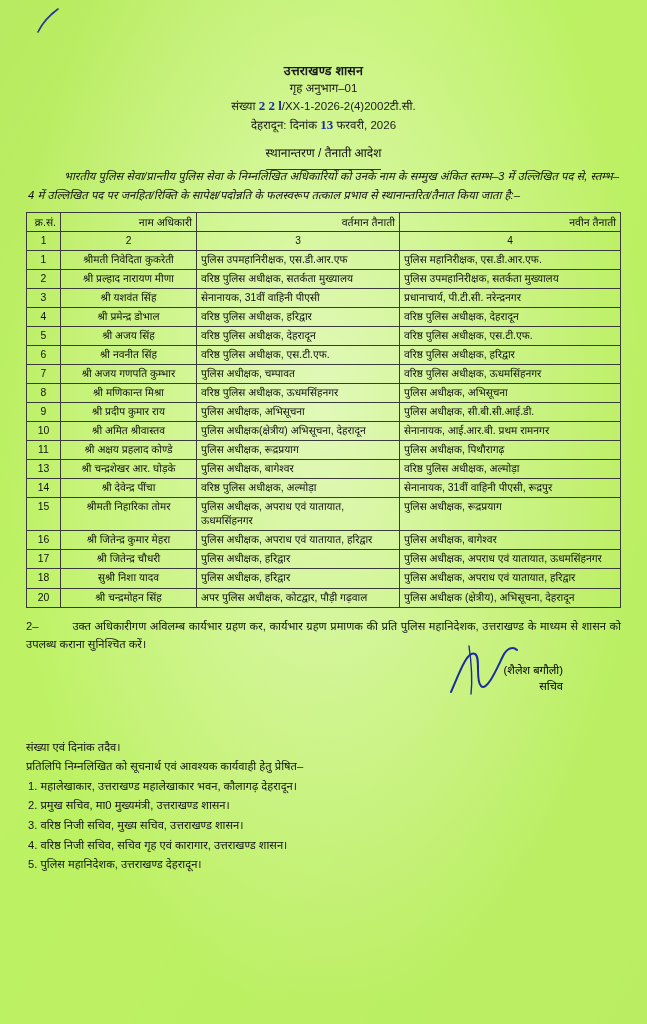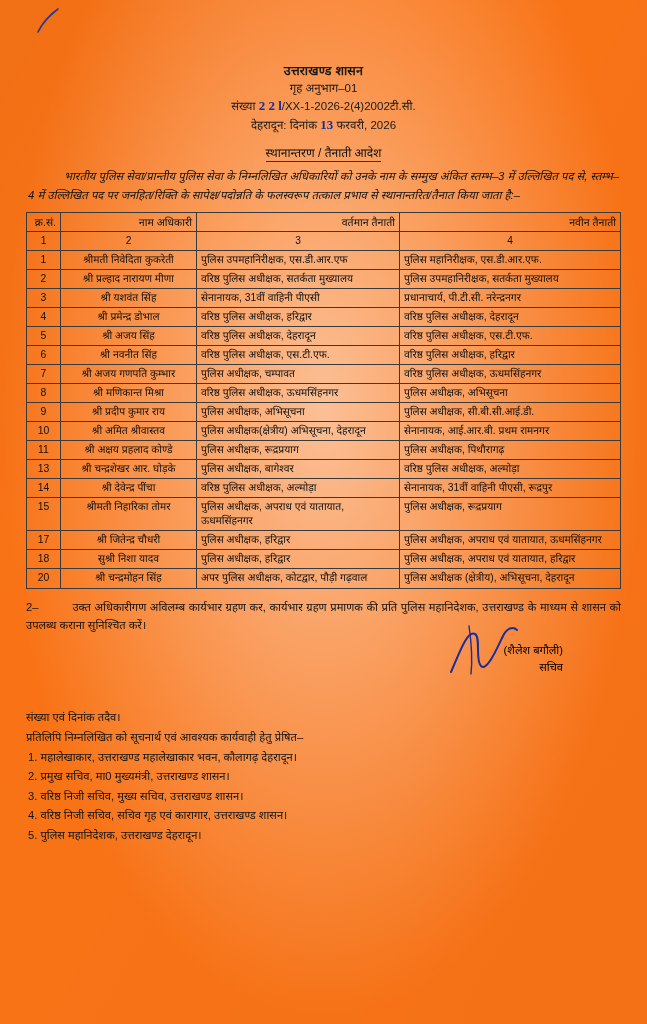--- a/index.html
+++ b/index.html
@@ -7,21 +7,21 @@
     padding: 0;
     background: #e8e6e1;
   }
   body {
     font-family: "Liberation Sans", sans-serif;
   }
   .page {
     position: relative;
     width: 647px;
     height: 1024px;
-    background: #f97316;
+    background: #bef264;
     overflow: hidden;
     box-sizing: border-box;
     padding: 0;
   }
   .paper-shade {
     position: absolute;
     inset: 0;
     background:
       radial-gradient(ellipse at 50% 40%, rgba(255,255,255,0.55) 0%, rgba(244,242,238,0) 70%),
       linear-gradient(120deg, rgba(0,0,0,0.03) 0%, rgba(0,0,0,0) 30%, rgba(0,0,0,0.02) 100%);
@@ -58,21 +58,21 @@
   }
   .title {
     text-align: center;
     font-size: 12px;
     margin-top: 10px;
     margin-bottom: 4px;
     color: #111;
   }
   .title span {
     border-bottom: 1px solid #333;
-    padding-bottom: 1px;
+    padding-bottom: 9px;
   }
   .para {
     font-size: 11.3px;
     line-height: 1.6;
     color: #141414;
     text-align: justify;
     margin: 6px 2px 8px 2px;
     font-style: italic;
   }
   .para .indent { display: inline-block; width: 36px; }
@@ -129,21 +129,21 @@
     text-align: right;
     font-size: 11.2px;
     line-height: 1.5;
     padding-right: 58px;
     margin-top: 8px;
   }
   .tail {
     font-size: 11.2px;
     line-height: 1.75;
     color: #141414;
-    margin-top: 4px;
+    margin-top: 14px;
   }
   .tail .li { margin-left: 2px; }
   .bottom-space { height: 20px; }
 </style>
 </head>
 <body>
 
 <div class="page">
   <div class="paper-shade"></div>
 
@@ -276,20 +276,26 @@
           <td class="c2">वरिष्ठ पुलिस अधीक्षक, अल्मोड़ा</td>
           <td class="c3">सेनानायक, 31वीं वाहिनी पीएसी, रूद्रपुर</td>
         </tr>
         <tr>
           <td class="c0">15</td>
           <td class="c1">श्रीमती निहारिका तोमर</td>
           <td class="c2">पुलिस अधीक्षक, अपराध एवं यातायात, ऊधमसिंहनगर</td>
           <td class="c3">पुलिस अधीक्षक, रूद्रप्रयाग</td>
         </tr>
         <tr>
+          <td class="c0">16</td>
+          <td class="c1">श्री जितेन्द्र कुमार मेहरा</td>
+          <td class="c2">पुलिस अधीक्षक, अपराध एवं यातायात, हरिद्वार</td>
+          <td class="c3">पुलिस अधीक्षक, बागेश्वर</td>
+        </tr>
+        <tr>
           <td class="c0">17</td>
           <td class="c1">श्री जितेन्द्र चौधरी</td>
           <td class="c2">पुलिस अधीक्षक, हरिद्वार</td>
           <td class="c3">पुलिस अधीक्षक, अपराध एवं यातायात, ऊधमसिंहनगर</td>
         </tr>
         <tr>
           <td class="c0">18</td>
           <td class="c1">सुश्री निशा यादव</td>
           <td class="c2">पुलिस अधीक्षक, हरिद्वार</td>
           <td class="c3">पुलिस अधीक्षक, अपराध एवं यातायात, हरिद्वार</td>

